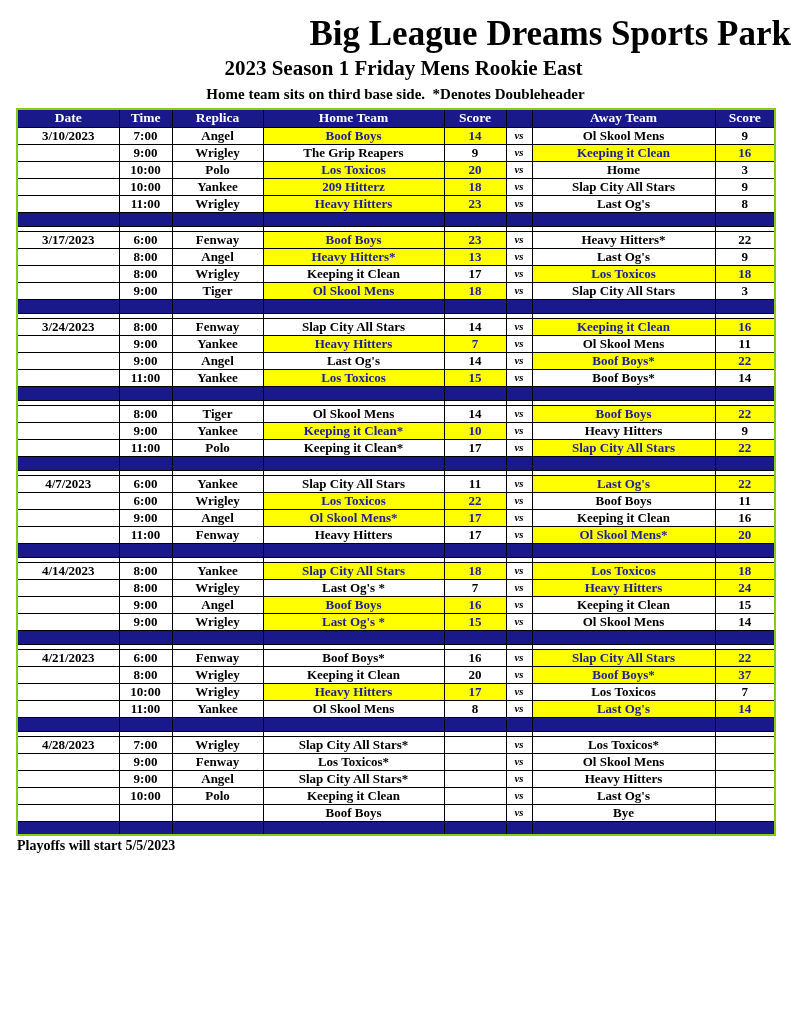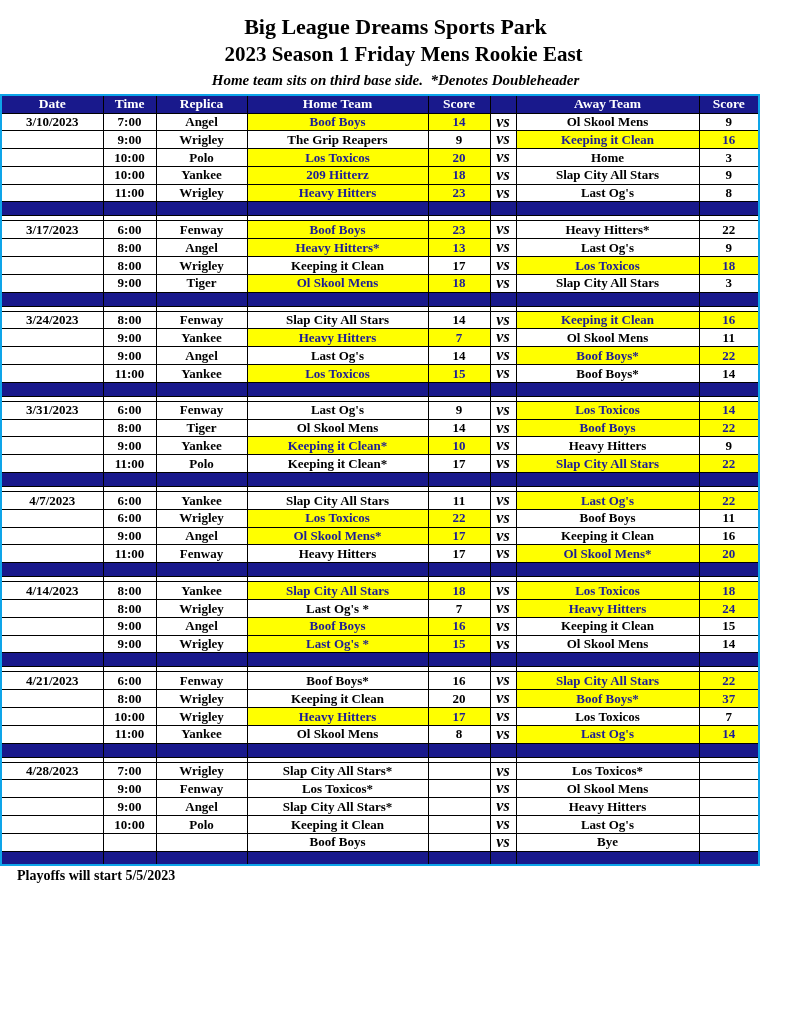--- a/index.html
+++ b/index.html
@@ -11,44 +11,44 @@
   *{box-sizing:border-box;}
   html,body{margin:0;padding:0;}
   body{
     width:791px;height:1024px;
     background:#ffffff;
     font-family:"Liberation Serif", serif;
     color:#000;
   }
   .page-title{
     margin:14px 0 0 0;
-    text-align:center;
-    font-size:22px;
+    text-align:right;
+    font-size:35px;
     font-weight:bold;
     letter-spacing:0px;
   }
   .page-subtitle{
     margin:2px 0 0 16px;
     text-align:center;
     font-size:21px;
     font-weight:bold;
   }
   .page-note{
     margin:5px 0 5px 0;
     text-align:center;
     font-size:15px;
     font-weight:bold;
-    font-style:italic;
     white-space:pre;
   }
   table.schedule{
     border-collapse:collapse;
     table-layout:fixed;
     width:758px;
-    border:2px solid #0ea5e9;
+    margin-left:16px;
+    border:2px solid #84cc16;
   }
   col.c-date{width:102px;}
   col.c-time{width:53px;}
   col.c-replica{width:91px;}
   col.c-home{width:181px;}
   col.c-score1{width:62px;}
   col.c-vs{width:26px;}
   col.c-away{width:183px;}
   col.c-score2{width:60px;}
   th,td{
@@ -68,21 +68,21 @@
     color:var(--hdr-text,#fff);
     font-size:13.5px;
     height:18px;
   }
   td.win{
     background:var(--yellow,#FFFF00);
     color:var(--win-text,#1D1D96);
   }
   td.vs-cell{
     font-style:italic;
-    font-size:16px;
+    font-size:11px;
   }
   tr.sep-row td{
     background:var(--navy,#19198C);
     height:14px;
   }
   tr.spacer-row td{
     height:5px;
     border-top:1px solid #000;
     border-bottom:1px solid #000;
   }
@@ -308,30 +308,20 @@
           <td></td>
           <td></td>
           <td></td>
           <td></td>
           <td></td>
           <td></td>
           <td></td>
           <td></td>
         </tr>
         <tr>
-          <td>3/31/2023</td>
-          <td>6:00</td>
-          <td>Fenway</td>
-          <td>Last Og's</td>
-          <td>9</td>
-          <td class="vs-cell">vs</td>
-          <td class="win">Los Toxicos</td>
-          <td class="win">14</td>
-        </tr>
-        <tr>
           <td></td>
           <td>8:00</td>
           <td>Tiger</td>
           <td>Ol Skool Mens</td>
           <td>14</td>
           <td class="vs-cell">vs</td>
           <td class="win">Boof Boys</td>
           <td class="win">22</td>
         </tr>
         <tr>

